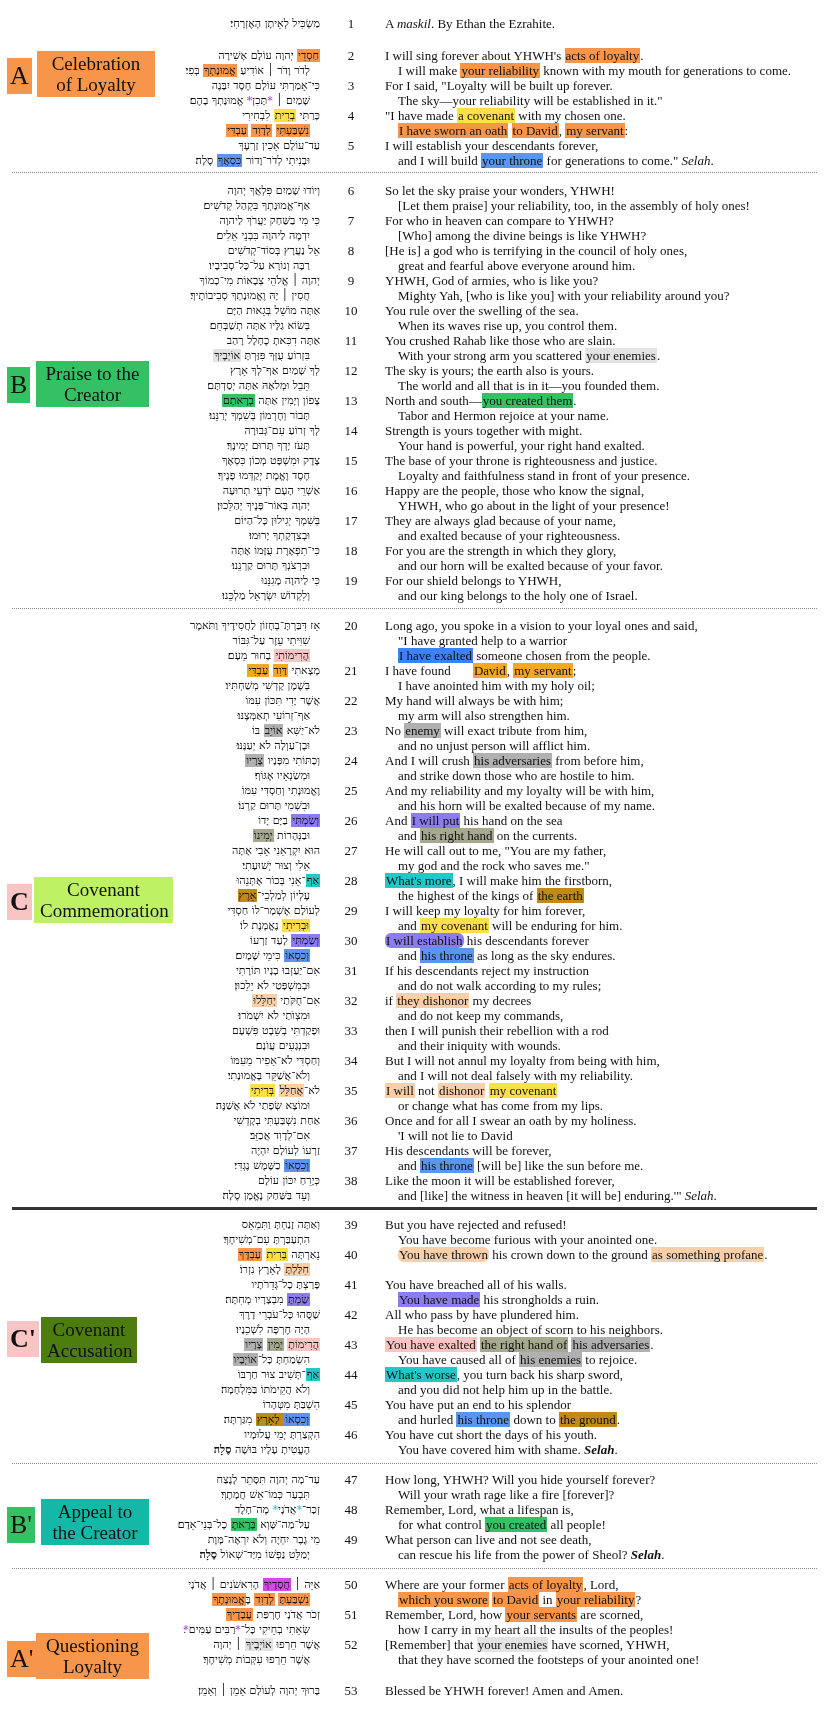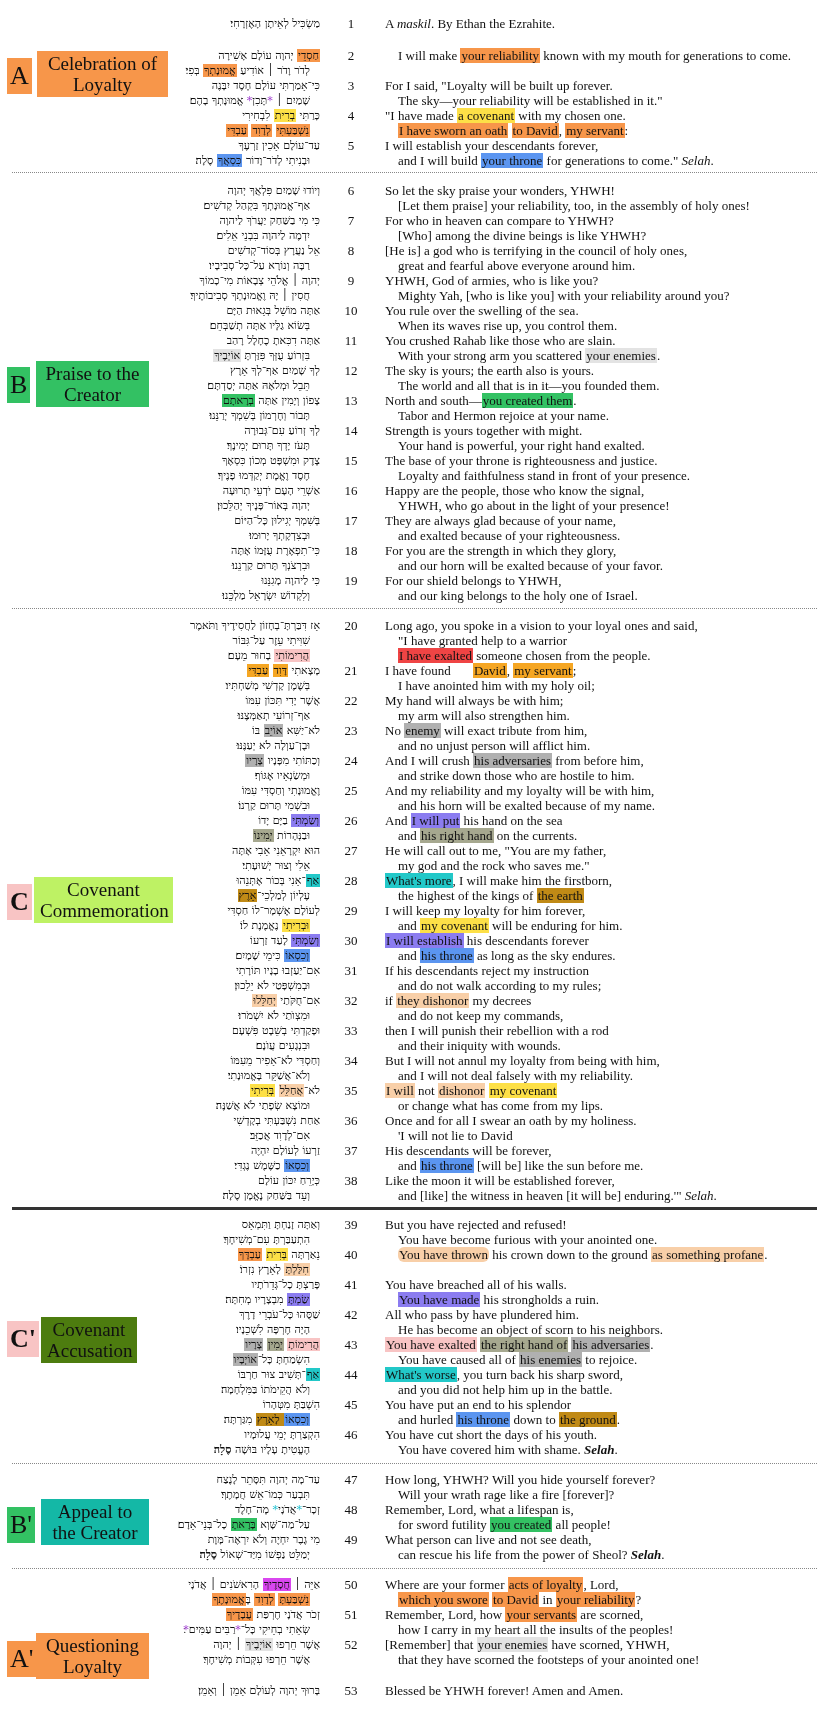--- a/index.html
+++ b/index.html
@@ -23,21 +23,21 @@
   .bold { font-weight:bold; }
 </style>
 </head>
 <body>
 
 <div class="doc" id="doc">
 
   <div class="label" style="left:7px;top:58px;background:#f7964a;">
     <span class="letter" style="display:block;">A</span>
   </div>
-  <div class="label" style="left:37px;top:51px;width:131px;background:#f7964a;">
+  <div class="label" style="left:37px;top:51px;width:118px;background:#f7964a;">
     <span class="title" style="display:block;">Celebration of Loyalty</span>
   </div>
 
   <div class="label" style="left:7px;top:367px;background:#33c163;">
     <span class="letter" style="display:block;">B</span>
   </div>
   <div class="label" style="left:36px;top:361px;width:113px;background:#33c163;">
     <span class="title" style="display:block;">Praise to the Creator</span>
   </div>
 
@@ -85,20 +85,21 @@
           <div class="ln"><span>A </span><span style="font-style: italic;">maskil</span><span>. By Ethan the Ezrahite.</span></div>
         </div>
       </div>
       <div class="verse" style="top: 48px;">
         <div class="heb">
           <div class="ln"><span class="hl" style="background: rgb(247, 150, 74);">חַסְדֵי</span><span> יְהוָה עוֹלָם אָשִׁירָה</span></div>
           <div class="ln cont"><span>לְדֹר וָדֹר ׀ אוֹדִיעַ </span><span class="hl" style="background: rgb(247, 150, 74);">אֱמוּנָתְךָ</span><span> בְּפִי׃</span></div>
         </div>
         <div class="num">2</div>
         <div class="eng">
+          <div class="ln"><span>I will sing forever about YHWH's </span><span class="hl" style="background: rgb(247, 150, 74);">acts of loyalty</span><span>.</span></div>
           <div class="ln cont"><span>I will make </span><span class="hl" style="background: rgb(247, 150, 74);">your reliability</span><span> known with my mouth for generations to come.</span></div>
         </div>
       </div>
       <div class="verse" style="top: 78px;">
         <div class="heb">
           <div class="ln"><span>כִּי־אָמַרְתִּי עוֹלָם חֶסֶד יִבָּנֶה</span></div>
           <div class="ln cont"><span>שָׁמַיִם ׀ </span><span style="color: rgb(160, 64, 208);">*</span><span>תָּכִן</span><span style="color: rgb(160, 64, 208);">*</span><span> אֱמוּנָתְךָ בָהֶם׃</span></div>
         </div>
         <div class="num">3</div>
         <div class="eng">
@@ -285,21 +286,21 @@
       <div class="verse" style="top: 618px;">
         <div class="heb">
           <div class="ln"><span>אָז דִּבַּרְתָּ־בְחָזוֹן לַחֲסִידֶיךָ וַתֹּאמֶר</span></div>
           <div class="ln cont"><span>שִׁוִּיתִי עֵזֶר עַל־גִּבּוֹר</span></div>
           <div class="ln cont"><span class="hl" style="background: rgb(248, 196, 196);">הֲרִימוֹתִי</span><span> בָחוּר מֵעָם׃</span></div>
         </div>
         <div class="num">20</div>
         <div class="eng">
           <div class="ln"><span>Long ago, you spoke in a vision to your loyal ones and said,</span></div>
           <div class="ln cont"><span>"I have granted help to a warrior</span></div>
-          <div class="ln cont"><span class="hl" style="background: #ef4444;">I have exalted</span><span> someone chosen from the people.</span></div>
+          <div class="ln cont"><span class="hl" style="background: #3b82f6;">I have exalted</span><span> someone chosen from the people.</span></div>
         </div>
       </div>
       <div class="verse" style="top: 663px;">
         <div class="heb">
           <div class="ln"><span>מָצָאתִי </span><span class="hl" style="background: rgb(245, 166, 35);">דָּוִד</span><span> </span><span class="hl" style="background: rgb(245, 166, 35);">עַבְדִּי</span></div>
           <div class="ln cont"><span>בְּשֶׁמֶן קָדְשִׁי מְשַׁחְתִּיו׃</span></div>
         </div>
         <div class="num">21</div>
         <div class="eng">
           <div class="ln"><span>I have found </span><span class="hl" style="background: rgb(245, 166, 35); margin-left: 19px;">David</span><span>, </span><span class="hl" style="background: rgb(245, 166, 35);">my servant</span><span>;</span></div>
@@ -394,21 +395,21 @@
           <div class="ln cont"><span>and </span><span class="hl" style="background: rgb(253, 224, 71);">my covenant</span><span> will be enduring for him.</span></div>
         </div>
       </div>
       <div class="verse" style="top: 933px;">
         <div class="heb">
           <div class="ln"><span class="hl" style="background: rgb(139, 124, 240);">וְשַׂמְתִּי</span><span> לָעַד זַרְעוֹ</span></div>
           <div class="ln cont"><span class="hl" style="background: rgb(91, 149, 240);">וְכִסְאוֹ</span><span> כִּימֵי שָׁמָיִם׃</span></div>
         </div>
         <div class="num">30</div>
         <div class="eng">
-          <div class="ln"><span class="hl" style="background: rgb(139, 124, 240);">I will establish</span><span> his descendants forever</span></div>
+          <div class="ln"><span class="hl" style="background: rgb(139, 124, 240); border-radius: 6px;">I will establish</span><span> his descendants forever</span></div>
           <div class="ln cont"><span>and </span><span class="hl" style="background: rgb(91, 149, 240);">his throne</span><span> as long as the sky endures.</span></div>
         </div>
       </div>
       <div class="verse" style="top: 963px;">
         <div class="heb">
           <div class="ln"><span>אִם־יַעַזְבוּ בָנָיו תּוֹרָתִי</span></div>
           <div class="ln cont"><span>וּבְמִשְׁפָּטַי לֹא יֵלֵכוּן׃</span></div>
         </div>
         <div class="num">31</div>
         <div class="eng">
@@ -592,21 +593,21 @@
         </div>
       </div>
       <div class="verse" style="top: 1502px;">
         <div class="heb">
           <div class="ln"><span>זְכָר־</span><span style="color: rgb(32, 192, 208);">*</span><span>אֲדֹנָי</span><span style="color: rgb(32, 192, 208);">*</span><span> מֶה־חָלֶד</span></div>
           <div class="ln cont"><span>עַל־מַה־שָּׁוְא </span><span class="hl" style="background: rgb(51, 193, 99);">בָּרָאתָ</span><span> כָל־בְּנֵי־אָדָם׃</span></div>
         </div>
         <div class="num">48</div>
         <div class="eng">
           <div class="ln"><span>Remember, Lord, what a lifespan is,</span></div>
-          <div class="ln cont"><span>for sword futility </span><span class="hl" style="background: rgb(51, 193, 99);">you created</span><span> all people!</span></div>
+          <div class="ln cont"><span>for what control </span><span class="hl" style="background: rgb(51, 193, 99);">you created</span><span> all people!</span></div>
         </div>
       </div>
       <div class="verse" style="top: 1532px;">
         <div class="heb">
           <div class="ln"><span>מִי גֶבֶר יִחְיֶה וְלֹא יִרְאֶה־מָּוֶת</span></div>
           <div class="ln cont"><span>יְמַלֵּט נַפְשׁוֹ מִיַּד־שְׁאוֹל </span><span style="font-weight: bold;">סֶלָה</span><span>׃</span></div>
         </div>
         <div class="num">49</div>
         <div class="eng">
           <div class="ln"><span>What person can live and not see death,</span></div>

